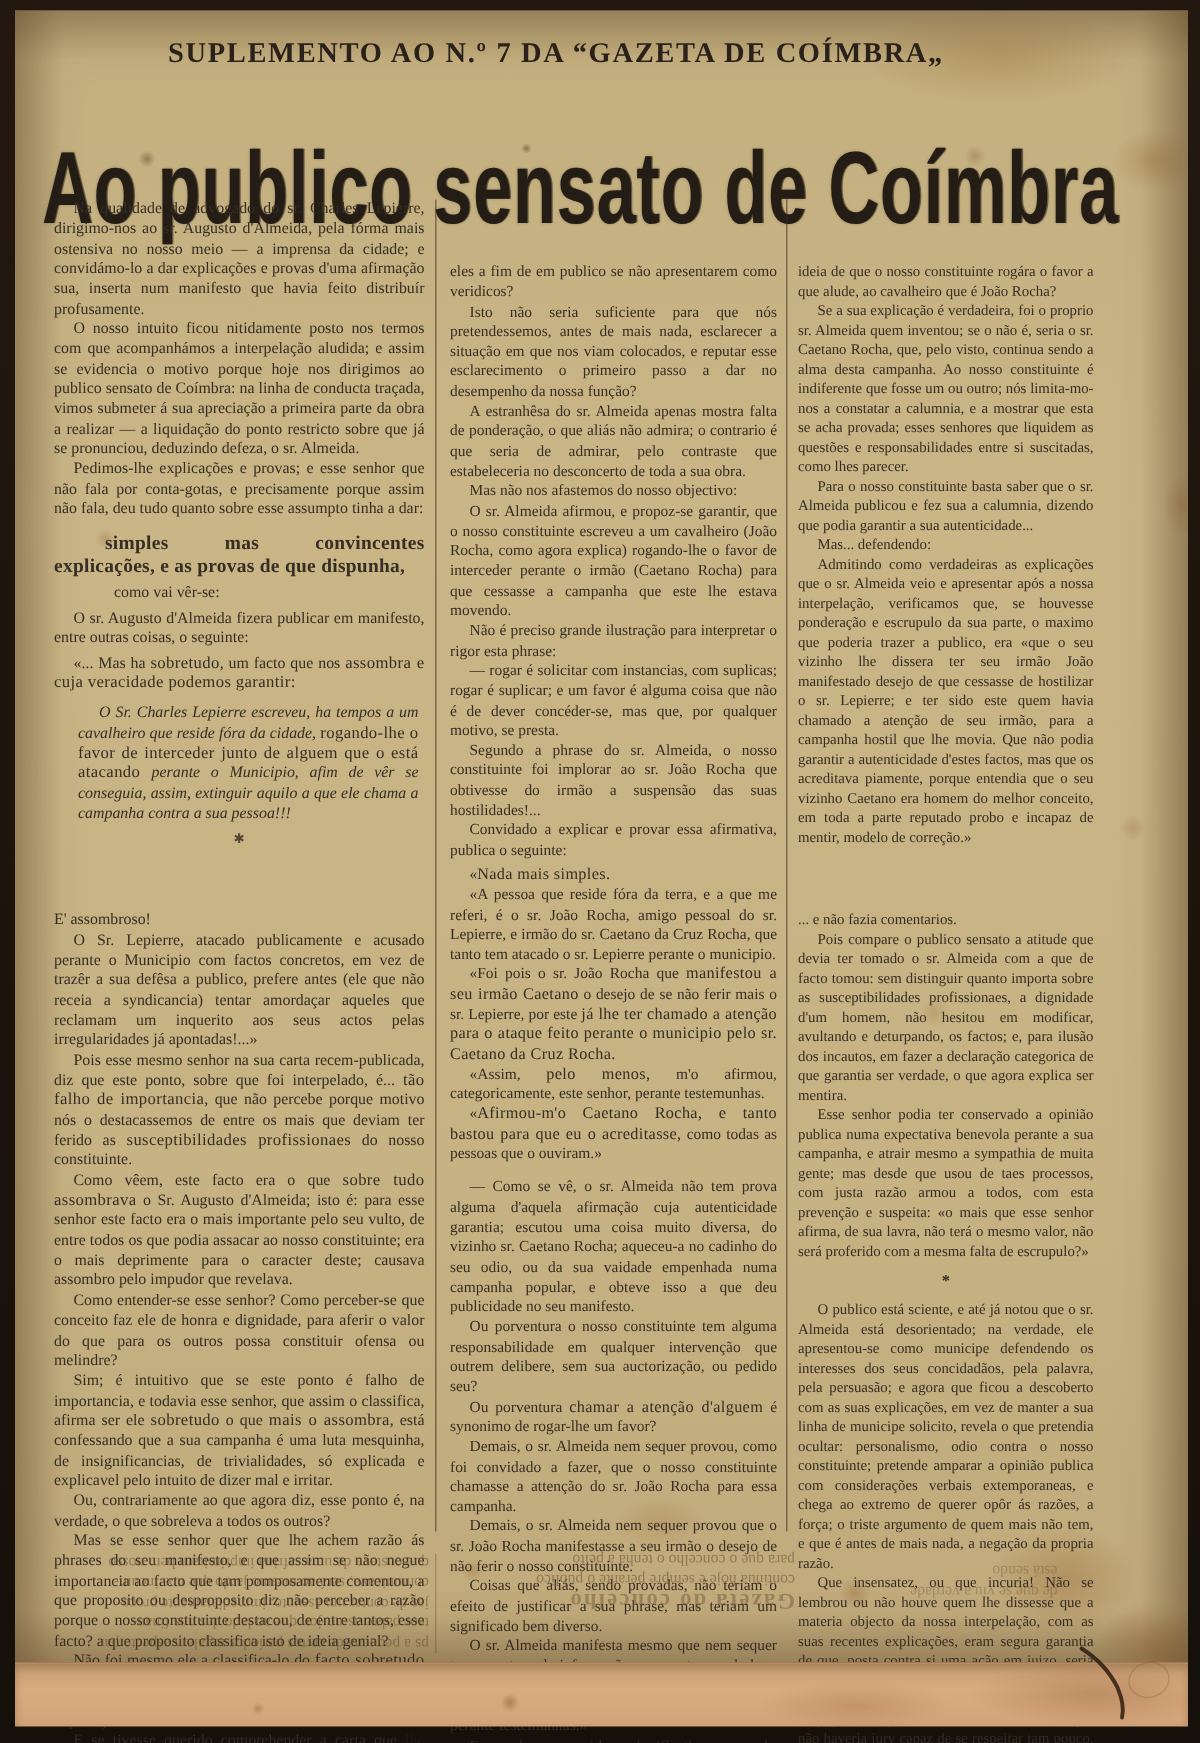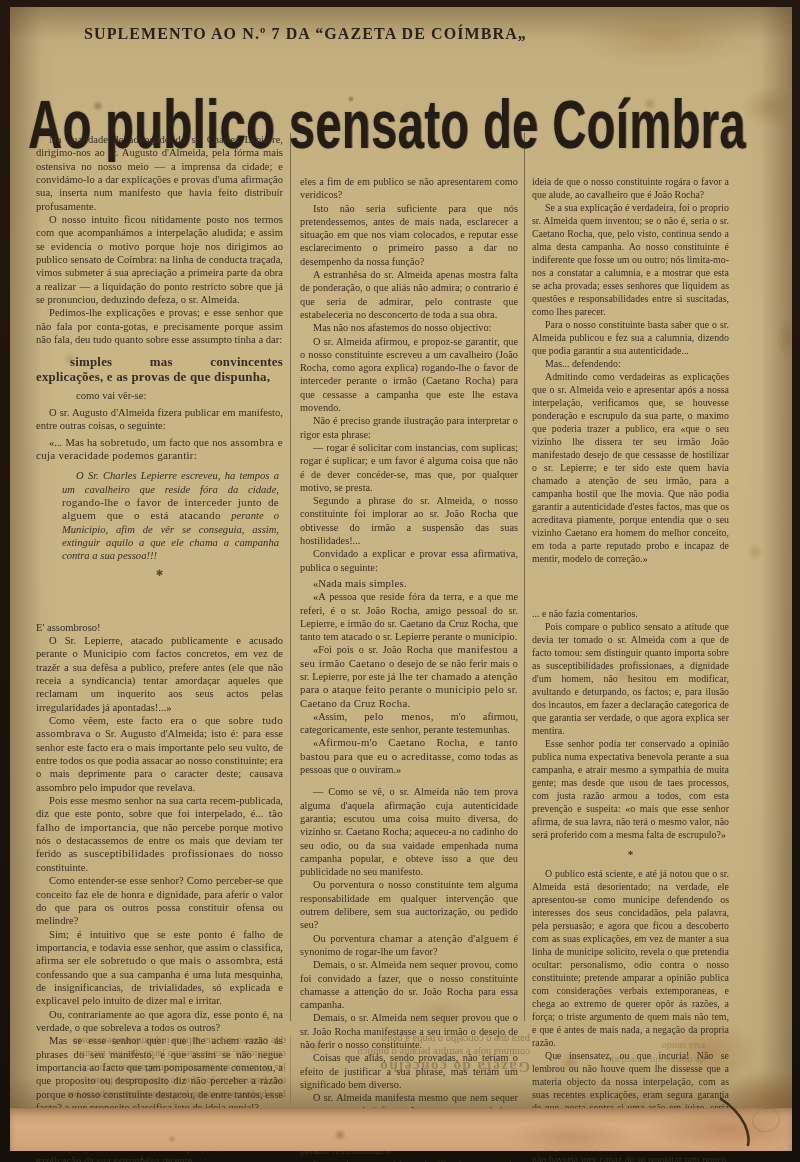--- a/index.html
+++ b/index.html
@@ -21,42 +21,42 @@
       radial-gradient(ellipse 70px 50px at 700px 1045px, rgba(150,95,45,.35), rgba(0,0,0,0) 70%),
       radial-gradient(ellipse 55px 45px at 758px 1092px, rgba(145,90,40,.4), rgba(0,0,0,0) 70%),
       radial-gradient(circle 16px at 560px 1055px, rgba(140,90,45,.33), rgba(0,0,0,0) 70%),
       radial-gradient(circle 10px at 305px 1040px, rgba(140,90,45,.3), rgba(0,0,0,0) 70%),
       radial-gradient(ellipse 45px 25px at 430px 1008px, rgba(150,100,50,.22), rgba(0,0,0,0) 70%),
       linear-gradient(90deg, rgba(80,55,30,.28), rgba(0,0,0,0) 4%, rgba(0,0,0,0) 96%, rgba(80,55,30,.32)),
       linear-gradient(180deg, rgba(80,55,30,.25), rgba(0,0,0,0) 3%, rgba(0,0,0,0) 97%, rgba(80,55,30,.22)),
       linear-gradient(180deg,#c3ae7e 0%,#c9b586 30%,#c6b283 70%,#c0aa7b 100%);
     box-shadow: inset 0 0 45px rgba(70,45,20,.3);}
   
-  .supline{position:absolute;left:84px;top:25px;font-weight:bold;font-size:16px;
+  .supline{position:absolute;left:112px;top:25px;font-weight:bold;font-size:19px;
     letter-spacing:1.1px;color:#2a221a;white-space:nowrap;}
   .headline-wrap{position:absolute;left:28px;top:38px;width:760px;height:80px;margin-top:47px;}
   .headline{display:inline-block;font-family:"Liberation Sans",sans-serif;font-weight:bold;
     font-size:56px;letter-spacing:.5px;white-space:nowrap;color:#241d15;
     transform:scale(.84,1.22);transform-origin:0 0;
     text-shadow:1px 0 0 rgba(36,29,21,.55), 0 0 2px rgba(60,45,25,.3);}
   
   .col{position:absolute;top:133px;color:#362d23;}
   .c0{left:36px;width:247px;font-size:10.6px;line-height:13.35px;}
   .c1{left:300px;width:218px;font-size:10.3px;line-height:13.3px;}
   .c2{left:532px;width:197px;font-size:9.9px;line-height:13.0px;}
   .vrule{position:absolute;top:133px;width:1px;height:888px;background:rgba(58,46,34,.55);}
   .r0{left:290px;} .r1{left:524px;}
   .vrule-ghost{position:absolute;left:290px;top:1036px;width:1px;height:66px;background:rgba(58,46,34,.25);}
   .col p{margin:0;text-indent:13px;text-align:justify;}
   .col p.noind{text-indent:0;margin-top:42px;}
   .col p.in2{text-indent:40px;margin:5px 0 4px 0;}
   .col p.lede{font-weight:bold;font-size:1.22em;line-height:1.16em;text-indent:34px;margin:7px 0 2px 0;letter-spacing:.2px;}
   .col p.gap{margin-top:3px;}
   .col p.gapb{margin-bottom:9px;}
-  .col p.quote{margin:7px 4px 5px 26px;font-style:italic;text-indent:14px;}
+  .col p.quote{margin:7px 4px 5px 16px;font-style:italic;text-indent:14px;}
   .col p.blot{text-indent:0;text-align:center;font-size:9px;line-height:11px;opacity:.8;margin:4px 0 3px 0;}
   .col p.star{text-indent:0;text-align:center;font-weight:bold;font-size:11px;margin:7px 0 6px 0;}
   .col span.bb{font-weight:normal;letter-spacing:.25px;font-size:1.05em;}
   .col p.quote span.bb{font-style:normal;}
   .col span.i{font-style:italic;}
   .col span.f{opacity:.3;filter:blur(.4px);}
   
   .ghost{position:absolute;transform:rotate(180deg);color:rgba(104,80,48,.55);
     font-size:10.5px;line-height:13.6px;filter:blur(.5px);text-align:justify;}
   .ghost .gline{white-space:nowrap;overflow:hidden;}
@@ -93,22 +93,22 @@
       <p><span>O nosso intuito ficou nitidamente posto nos termos com que acompanhámos a interpelação aludida; e assim se evidencia o motivo porque hoje nos dirigimos ao publico sensato de Coímbra: na linha de conducta traçada, vimos submeter á sua apreciação a primeira parte da obra a realizar — a liquidação do ponto restricto sobre que já se pronunciou, deduzindo defeza, o sr. Almeida.</span></p>
       <p><span>Pedimos-lhe explicações e provas; e esse senhor que não fala por conta-gotas, e precisamente porque assim não fala, deu tudo quanto sobre esse assumpto tinha a dar:</span></p>
       <p class="lede"><span>simples mas convincentes explicações, e as provas de que dispunha,</span></p>
       <p class="in2"><span>como vai vêr-se:</span></p>
       <p class="gap"><span>O sr. Augusto d'Almeida fizera publicar em manifesto, entre outras coisas, o seguinte:</span></p>
       <p class="gap"><span>«... Mas ha </span><span class="bb">sobretudo</span><span>, um facto que nos </span><span class="bb">assombra e cuja veracidade podemos garantir:</span></p>
       <p class="quote"><span>O Sr. Charles Lepierre escreveu, ha tempos a um cavalheiro que reside fóra da cidade, </span><span class="bb">rogando-lhe o favor de interceder junto de alguem que o está atacando </span><span>perante o Municipio, afim de vêr se conseguia, assim, extinguir aquilo a que ele chama a campanha contra a sua pessoa!!!</span></p>
       <p class="blot"><span>✱</span></p>
       <p class="noind"><span>E' assombroso!</span></p>
       <p><span>O Sr. Lepierre, atacado publicamente e acusado perante o Municipio com factos concretos, em vez de trazêr a sua defêsa a publico, prefere antes (ele que não receia a syndicancia) tentar amordaçar aqueles que reclamam um inquerito aos seus actos pelas irregularidades já apontadas!...»</span></p>
+      <p><span>Pois esse mesmo senhor na sua carta recem-publicada, diz que este ponto, sobre que foi interpelado, é... </span><span class="bb">tão falho de importancia</span><span>, que não percebe porque motivo nós o destacassemos de entre os mais que deviam ter ferido as </span><span class="bb">susceptibilidades profissionaes</span><span> do nosso constituinte.</span></p>
       <p><span>Como vêem, este facto era o que </span><span class="bb">sobre tudo assombrava</span><span> o Sr. Augusto d'Almeida; isto é: para esse senhor este facto era o mais importante pelo seu vulto, de entre todos os que podia assacar ao nosso constituinte; era o mais deprimente para o caracter deste; causava assombro pelo impudor que revelava.</span></p>
-      <p><span>Pois esse mesmo senhor na sua carta recem-publicada, diz que este ponto, sobre que foi interpelado, é... </span><span class="bb">tão falho de importancia</span><span>, que não percebe porque motivo nós o destacassemos de entre os mais que deviam ter ferido as </span><span class="bb">susceptibilidades profissionaes</span><span> do nosso constituinte.</span></p>
       <p><span>Como entender-se esse senhor? Como perceber-se que conceito faz ele de honra e dignidade, para aferir o valor do que para os outros possa constituir ofensa ou melindre?</span></p>
       <p><span>Sim; é intuitivo que se este ponto é falho de importancia, e todavia esse senhor, que assim o classifica, afirma ser ele </span><span class="bb">sobretudo</span><span> o que </span><span class="bb">mais o assombra</span><span>, está confessando que a sua campanha é uma luta mesquinha, de insignificancias, de trivialidades, só explicada e explicavel pelo intuito de dizer mal e irritar.</span></p>
       <p><span>Ou, contrariamente ao que agora diz, esse ponto é, na verdade, o que sobreleva a todos os outros?</span></p>
       <p><span>Mas se esse senhor quer que lhe achem razão ás phrases do seu manifesto, e que assim se não negue importancia ao facto que tam pomposamente comentou, a que proposito ou desproposito diz não perceber a razão porque o nosso constituinte destacou, de entre tantos, esse facto? a que proposito classifica isto de ideia genial?</span></p>
       <p><span>Não foi mesmo ele a classifica-lo do </span><span class="bb">facto sobretudo o mais assombroso?</span></p>
       <p><span>Se quizesse consultar-se a si proprio, aí teria uma explicação da sua </span><span class="i">estranhésa</span><span> recente.</span></p>
       <p><span>E se tivesse querido comprehender a carta que </span><span class="f">lhe endereçámos, teria então reconhecido a verdade</span></p>
     </div>
   <div class="vrule r0"></div>
   <div class="col c1">

